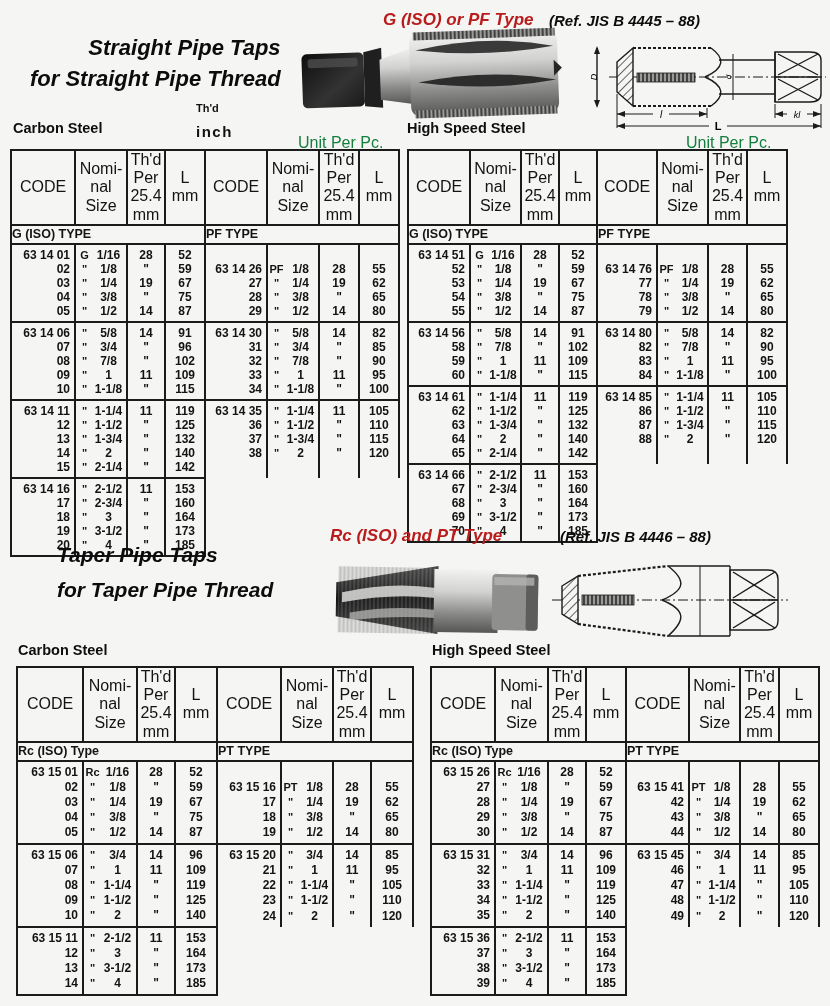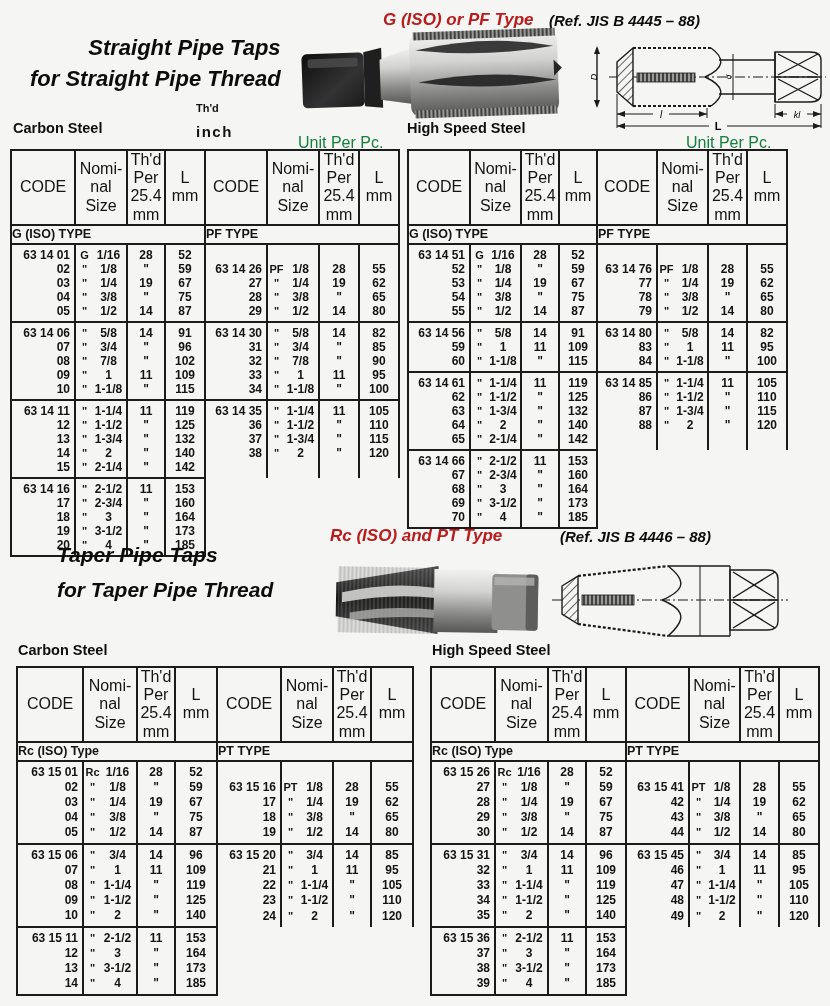--- a/index.html
+++ b/index.html
@@ -463,20 +463,30 @@
           <td class="c-code">63 14 56</td>
           <td class="c-size"><span class="pfx">"</span><span class="val">5/8</span></td>
           <td class="c-thd">14</td>
           <td class="c-len">91</td>
           <td class="c-code">63 14 80</td>
           <td class="c-size"><span class="pfx">"</span><span class="val">5/8</span></td>
           <td class="c-thd">14</td>
           <td class="c-len">82</td>
         </tr>
         <tr class="data">
+          <td class="c-code">58</td>
+          <td class="c-size"><span class="pfx">"</span><span class="val">7/8</span></td>
+          <td class="c-thd">"</td>
+          <td class="c-len">102</td>
+          <td class="c-code">82</td>
+          <td class="c-size"><span class="pfx">"</span><span class="val">7/8</span></td>
+          <td class="c-thd">"</td>
+          <td class="c-len">90</td>
+        </tr>
+        <tr class="data">
           <td class="c-code">59</td>
           <td class="c-size"><span class="pfx">"</span><span class="val">1</span></td>
           <td class="c-thd">11</td>
           <td class="c-len">109</td>
           <td class="c-code">83</td>
           <td class="c-size"><span class="pfx">"</span><span class="val">1</span></td>
           <td class="c-thd">11</td>
           <td class="c-len">95</td>
         </tr>
         <tr class="data glast">

